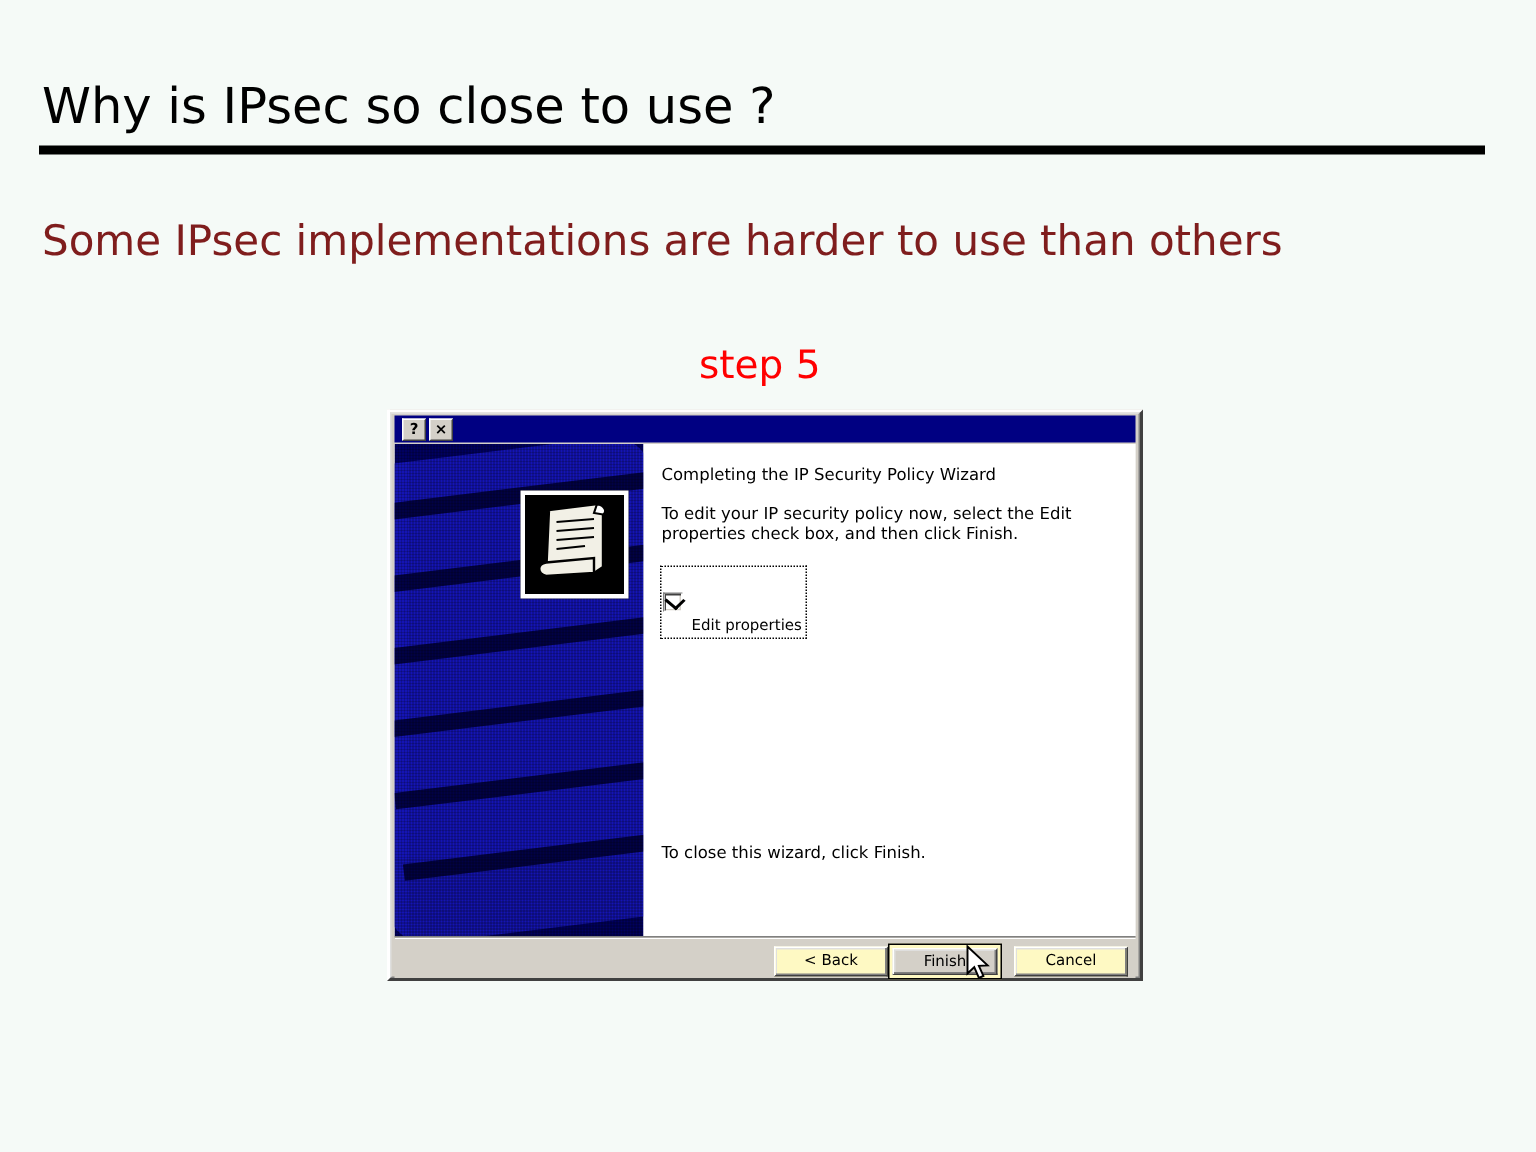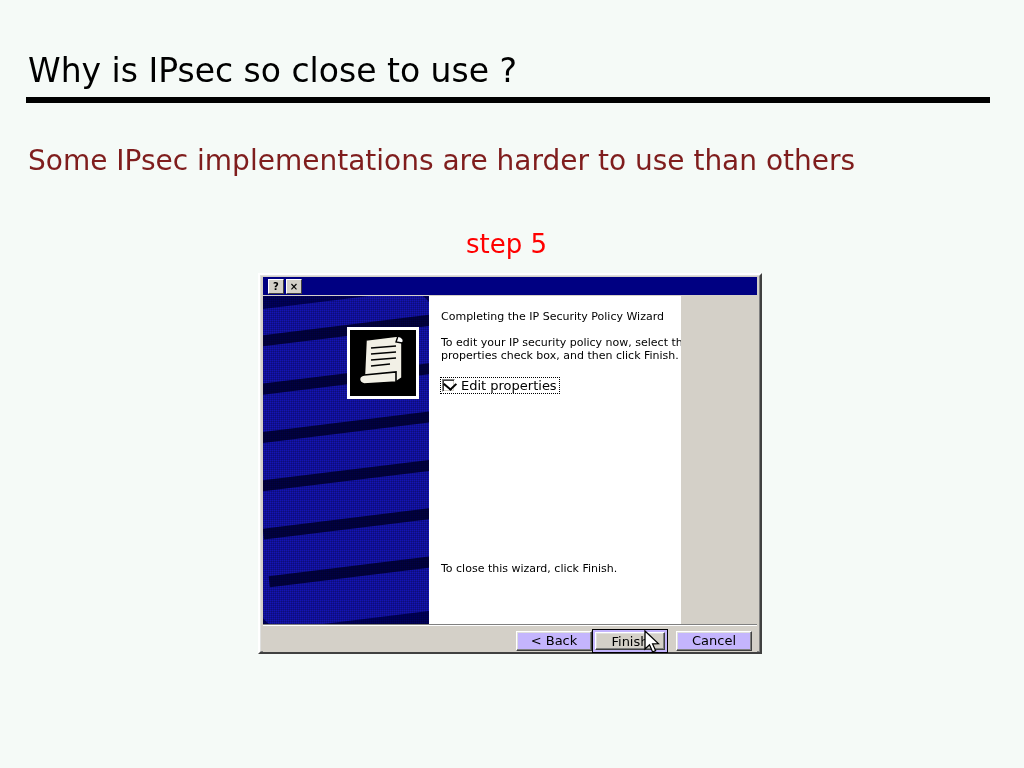--- a/index.html
+++ b/index.html
@@ -120,21 +120,21 @@
     margin-left: 2px;
     font-family: "DejaVu Sans", sans-serif;
     cursor: default;
   }
 
   
   #dialog-client {
     position: absolute;
     left: 3px;
     top: 21px;
-    width: 418px;
+    width: 494px;
     height: 328px;
     background: #ffffff;
     overflow: hidden;
   }
 
   
   #wizard-banner {
     position: absolute;
     left: 0;
     top: 0;
@@ -231,25 +231,26 @@
     position: absolute;
     left: 2px;
     top: 0px;
     width: 8px;
     height: 7px;
     border-right: 2px solid #000000;
     border-bottom: 2px solid #000000;
     transform: rotate(40deg) skewX(-6deg);
   }
   #edit-properties-label {
-    font-size: 13px;
+    font-size: 10px;
     color: #000000;
     line-height: 13px;
     white-space: nowrap;
     cursor: default;
+    margin-top: 32px;
   }
   #closing-note {
     position: absolute;
     left: 178px;
     top: 266px;
     font-size: 11px;
     color: #000000;
     line-height: 13px;
     white-space: nowrap;
   }
@@ -263,28 +264,28 @@
     height: 28px;
     background: #d4d0c8;
     border-top: 1px solid #808080;
     box-shadow: inset 0 1px 0 #ffffff;
     box-sizing: border-box;
   }
   .dlg-btn {
     position: absolute;
     top: 6px;
     height: 20px;
-    background: #c4b5fd;
+    background: #fef9c3;
     border-top: 1px solid #ffffff;
     border-left: 1px solid #ffffff;
     border-right: 1px solid #404040;
     border-bottom: 1px solid #404040;
     box-shadow: inset -1px -1px 0 #808080, inset 1px 1px 0 #dfdfde;
     box-sizing: border-box;
-    font-size: 13px;
+    font-size: 10px;
     font-family: "DejaVu Sans", sans-serif;
     color: #000000;
     text-align: center;
     line-height: 18px;
     cursor: default;
   }
   #btn-back   { left: 253px; width: 76px; }
   #btn-finish {
     left: 329px;
     width: 76px;

